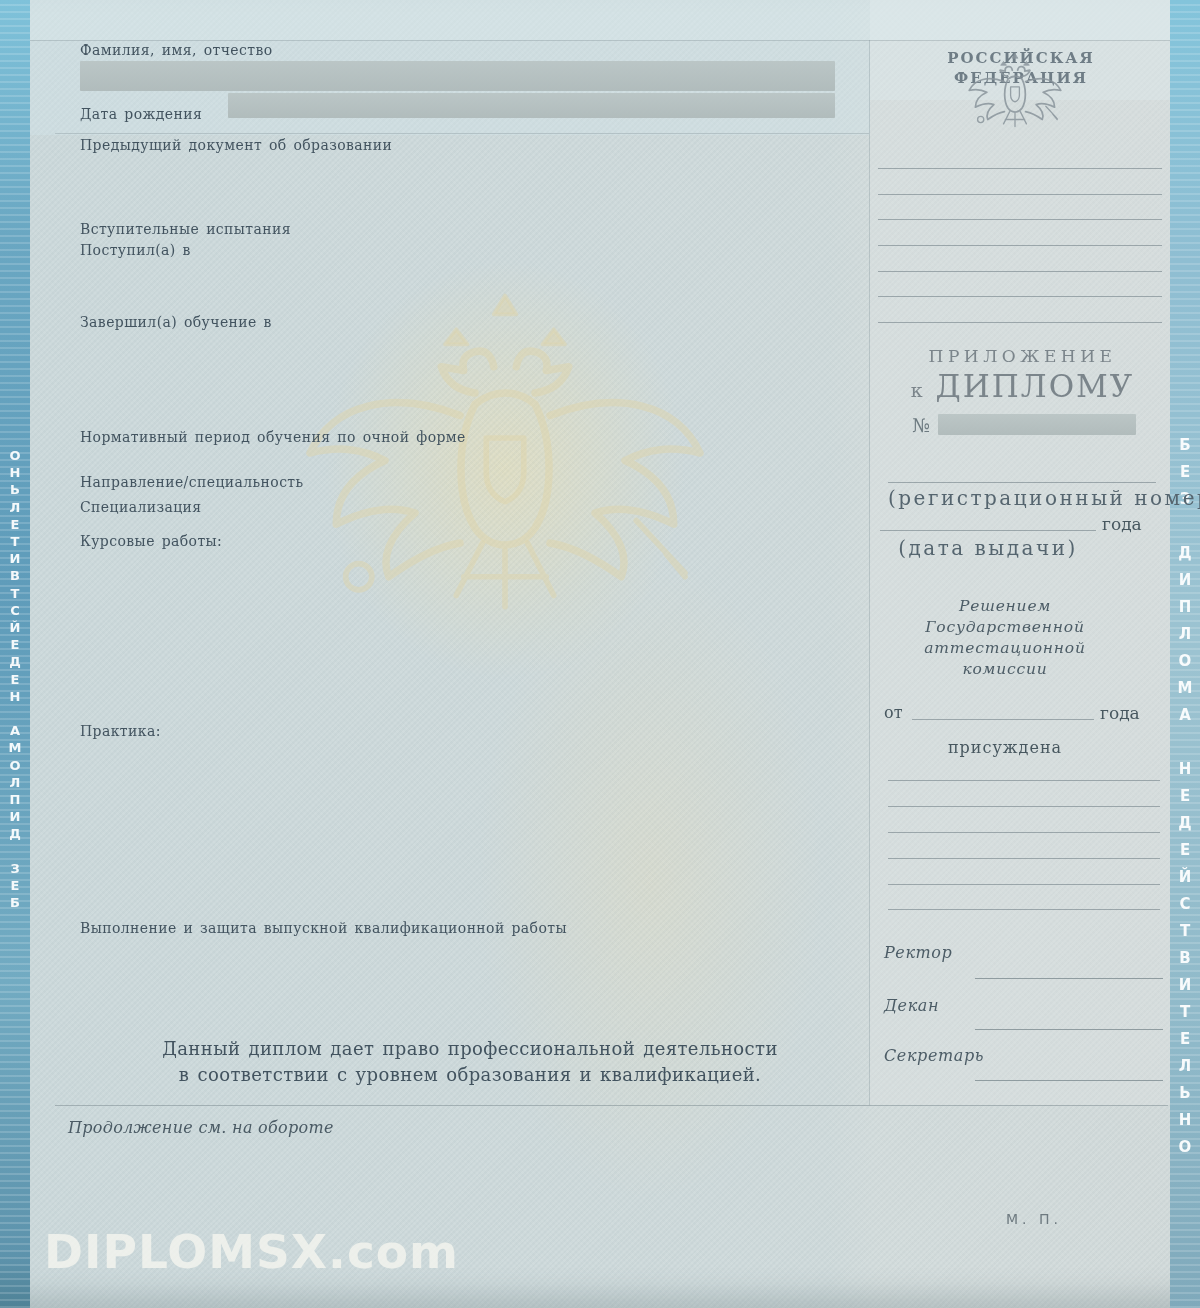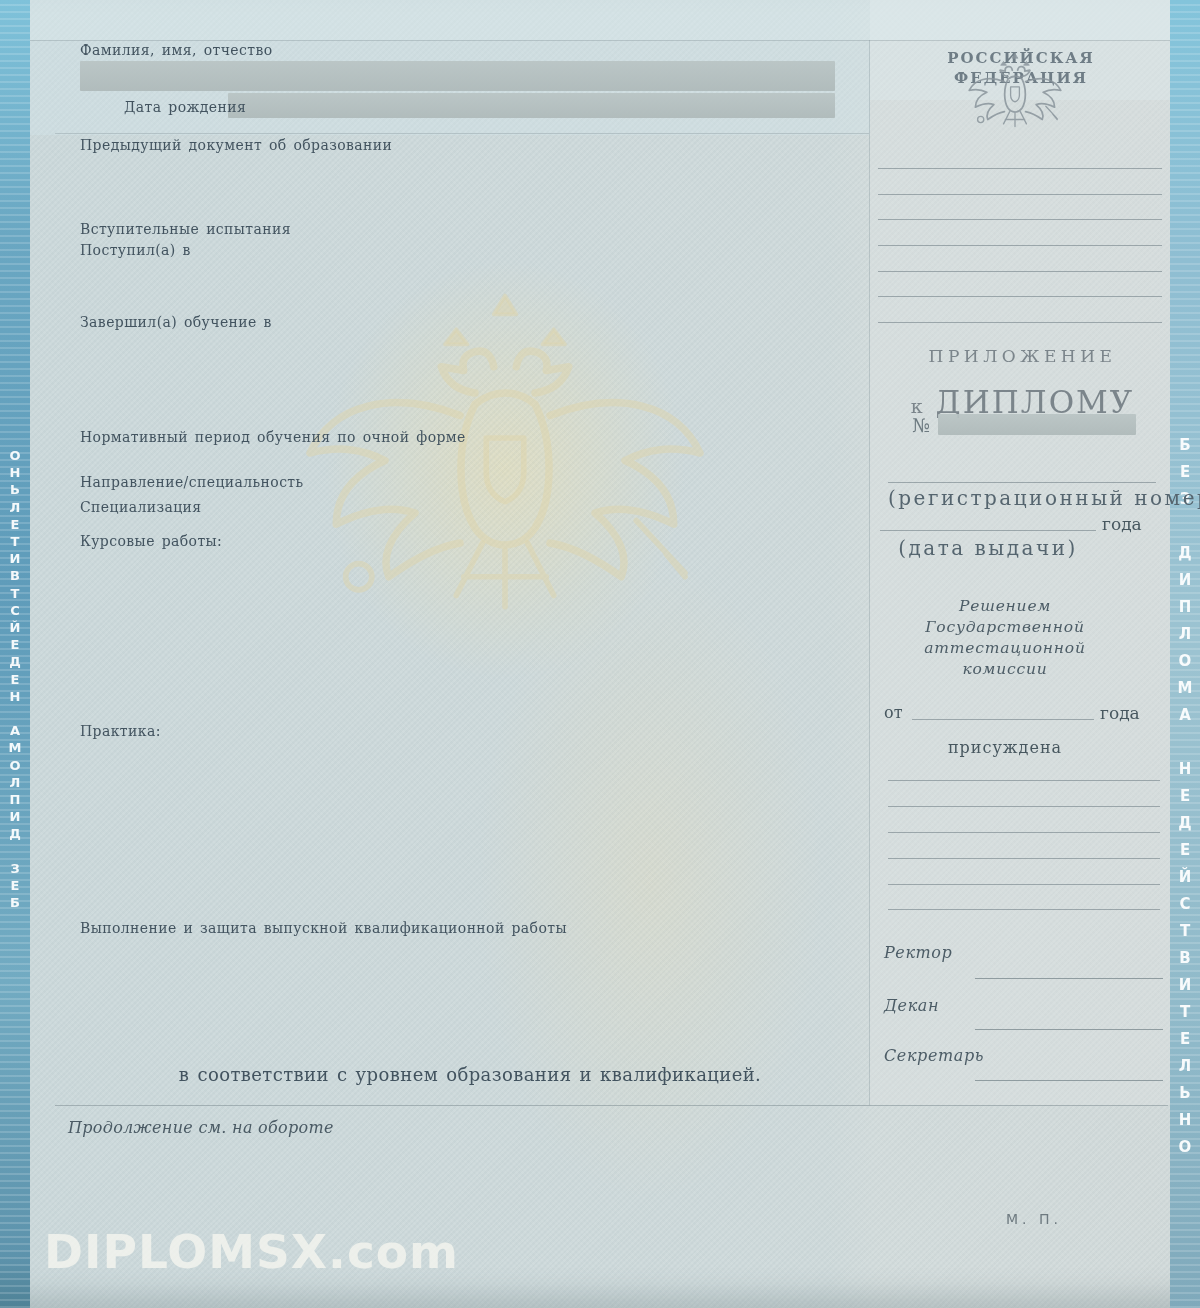--- a/index.html
+++ b/index.html
@@ -59,21 +59,21 @@
   }
   .note-italic{
     position:absolute;left:68px;top:1118px;color:#4a5a64;font-size:16px;font-style:italic;letter-spacing:0.3px;
   }
   .country{
     position:absolute;left:885px;top:0;width:272px;text-align:center;
     color:#6f7d86;font-weight:bold;font-size:15px;letter-spacing:2px;line-height:20px;margin-top:48px;
   }
   .supp-title{position:absolute;left:885px;top:346px;width:275px;text-align:center;color:#7b858b;}
   .supp-title .t1{font-size:17px;letter-spacing:4.5px;display:block;}
-  .supp-title .t2{font-size:31px;letter-spacing:2px;display:block;margin-top:18px;}
+  .supp-title .t2{font-size:31px;letter-spacing:2px;display:block;margin-top:2px;}
   .supp-title .t2 .small-k{font-size:19px;letter-spacing:1px;}
   .caption{
     position:absolute;text-align:center;color:#55656f;font-size:20px;letter-spacing:2.5px;white-space:nowrap;
   }
   .small-word{position:absolute;color:#47575f;font-size:17px;white-space:nowrap;}
   .italic-block{
     position:absolute;left:890px;top:596px;width:230px;text-align:center;
     color:#4c5c66;font-size:15.5px;font-style:italic;line-height:21px;letter-spacing:0.8px;
   }
   .sig-label{position:absolute;color:#4c5c66;font-size:16px;font-style:italic;letter-spacing:0.6px;}
@@ -133,35 +133,35 @@
   </div>
 
   <div class="hline hline-soft" style="left:30px;top:40px;width:1140px;"></div>
   <div class="hline hline-soft" style="left:55px;top:133px;width:814px;"></div>
   <div class="vline" style="left:869px;top:40px;height:1065px;"></div>
   <div class="hline" style="left:55px;top:1105px;width:1113px;"></div>
 
   <div class="lbl" style="left:80px;top:42px;">Фамилия, имя, отчество</div>
   <div class="bar" style="left:80px;top:61px;width:755px;height:30px;"></div>
   <div class="bar" style="left:228px;top:93px;width:607px;height:25px;"></div>
-  <div class="lbl" style="left:80px;top:99px;margin-left:44px;">Дата рождения</div>
+  <div class="lbl" style="left:80px;top:106px;">Дата рождения</div>
 
   <div class="lbl" style="left:80px;top:137px;">Предыдущий документ об образовании</div>
   <div class="lbl" style="left:80px;top:221px;">Вступительные испытания</div>
   <div class="lbl" style="left:80px;top:242px;">Поступил(а) в</div>
   <div class="lbl" style="left:80px;top:314px;">Завершил(а) обучение в</div>
   <div class="lbl" style="left:80px;top:429px;">Нормативный период обучения по очной форме</div>
   <div class="lbl" style="left:80px;top:474px;">Направление/специальность</div>
   <div class="lbl" style="left:80px;top:499px;">Специализация</div>
   <div class="lbl" style="left:80px;top:533px;">Курсовые работы:</div>
   <div class="lbl" style="left:80px;top:723px;">Практика:</div>
   <div class="lbl" style="left:80px;top:920px;">Выполнение и защита выпускной квалификационной работы</div>
 
   <div class="rights">
-    <br>
+    <span>Данный диплом дает право профессиональной деятельности</span><br>
     <span>в соответствии с уровнем образования и квалификацией.</span>
   </div>
 
   <div class="note-italic">Продолжение см. на обороте</div>
 
   <div class="country">
     <span>РОССИЙСКАЯ</span><br>
     <span>ФЕДЕРАЦИЯ</span>
   </div>
   <svg class="eagle-small">

